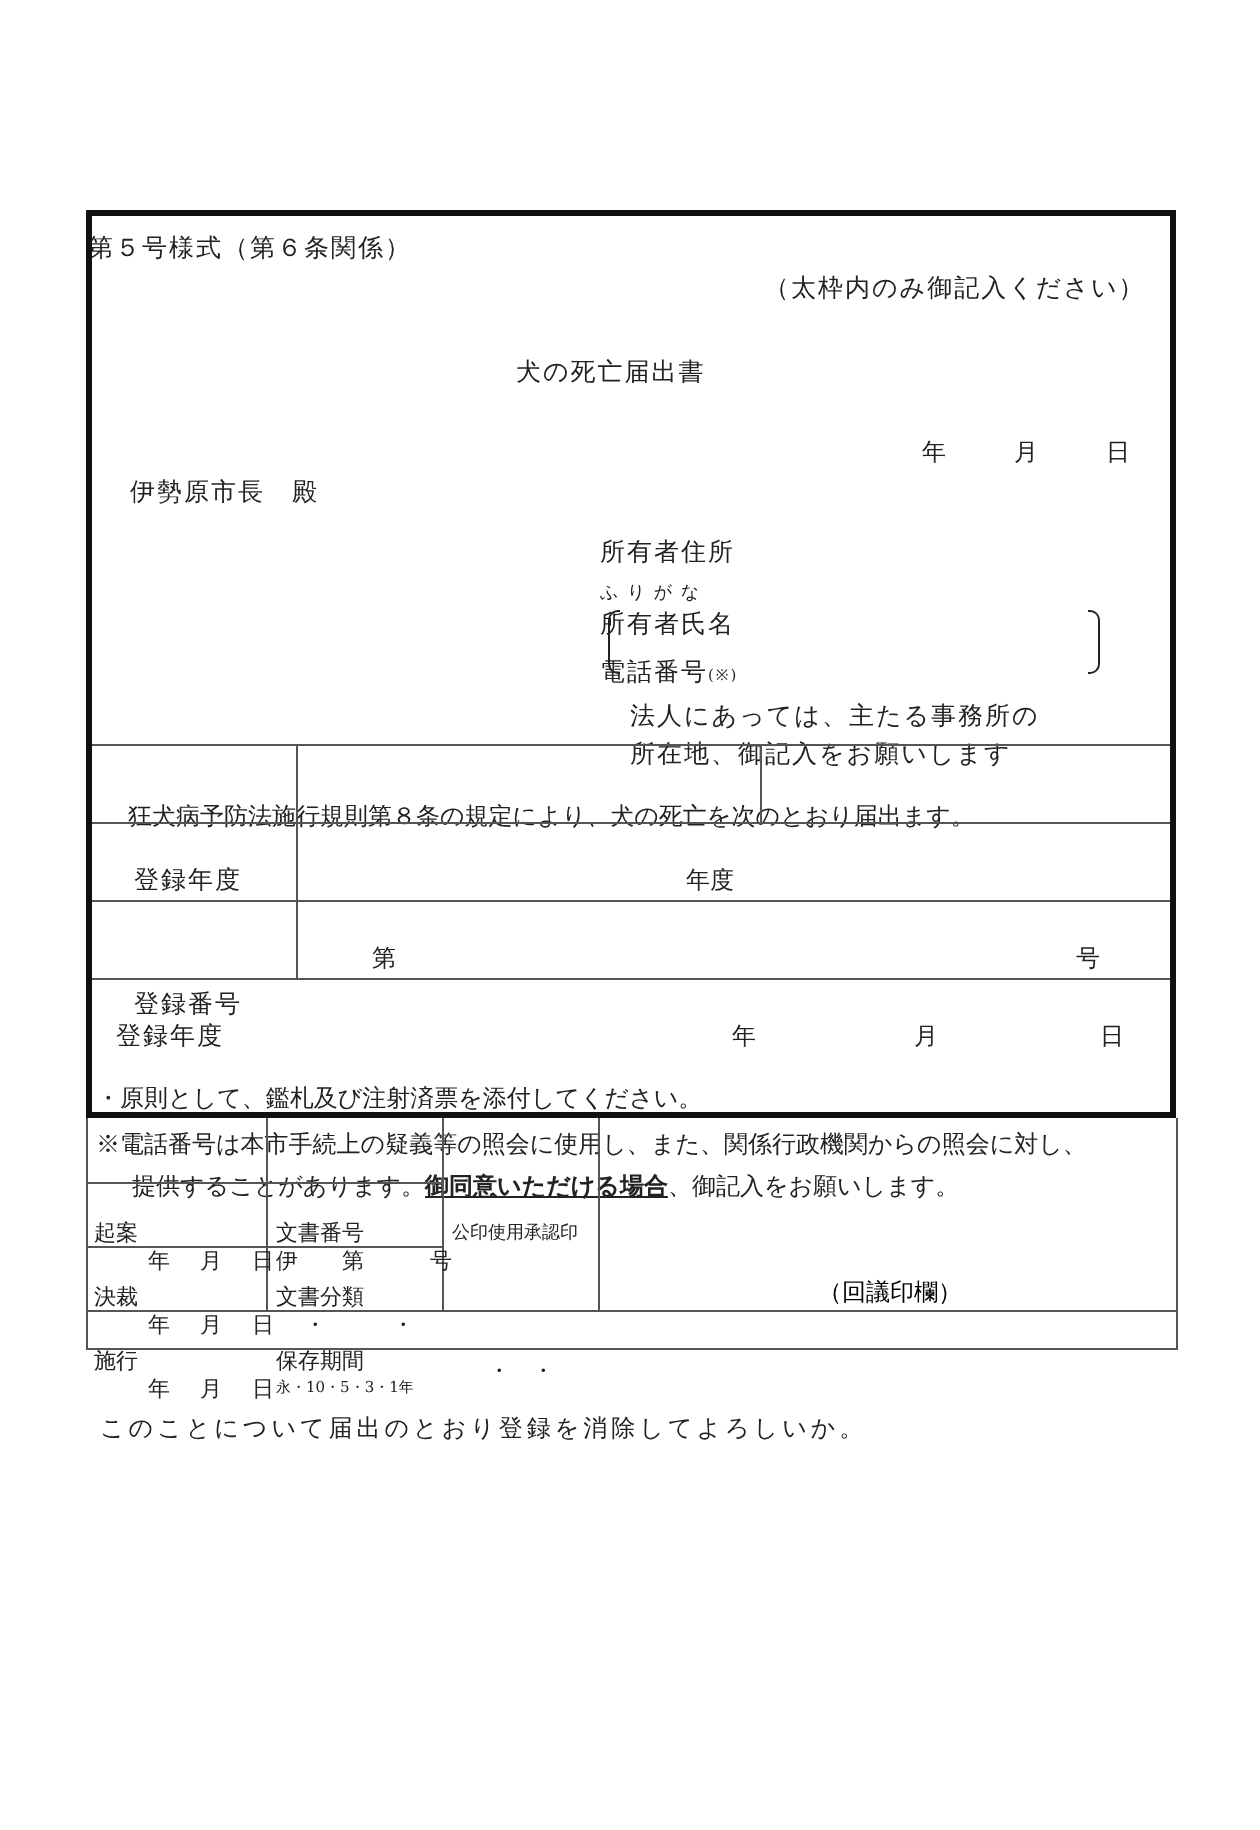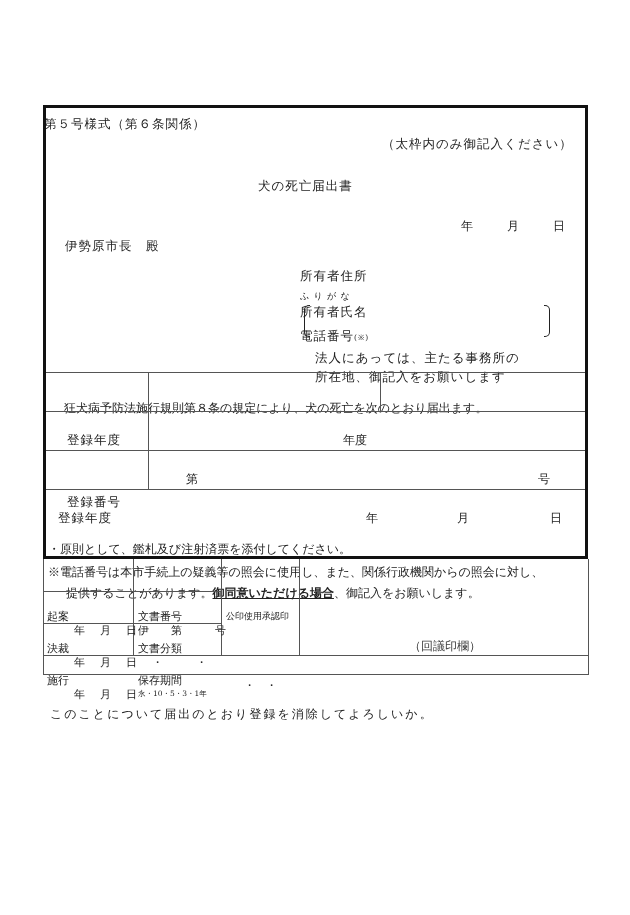--- a/index.html
+++ b/index.html
@@ -16,21 +16,21 @@
 
   .frame { position:absolute; left:43px; top:105px; width:539px; height:448px; border:3px solid #111; }
   .hline { position:absolute; height:0; border-top:1px solid #555; }
   .vline { position:absolute; width:0; border-left:1px solid #555; }
 
   .lower { position:absolute; left:43px; top:559px; width:544px; height:115px; border:1px solid #555; border-top:none; }
   .underline { text-decoration:underline; }
   .bracket { position:absolute; width:5px; border:1.5px solid #222; }
   .bracket.l { border-right:none; border-radius:5px 0 0 5px; }
   .bracket.r { border-left:none; border-radius:0 5px 5px 0; }
-  .gray { color:#404040; }
+  .gray { color:#000000; }
 </style>
 </head>
 <body>
 
 <div class="abs t13" style="left:44px;top:68px;">第５号様式（第６条関係）</div>
 <div class="abs t13" style="left:382px;top:88px;">（太枠内のみ御記入ください）</div>
 
 <div class="frame"></div>
 
 <div class="abs t13" style="left:258px;top:130px;">犬の死亡届出書</div>

